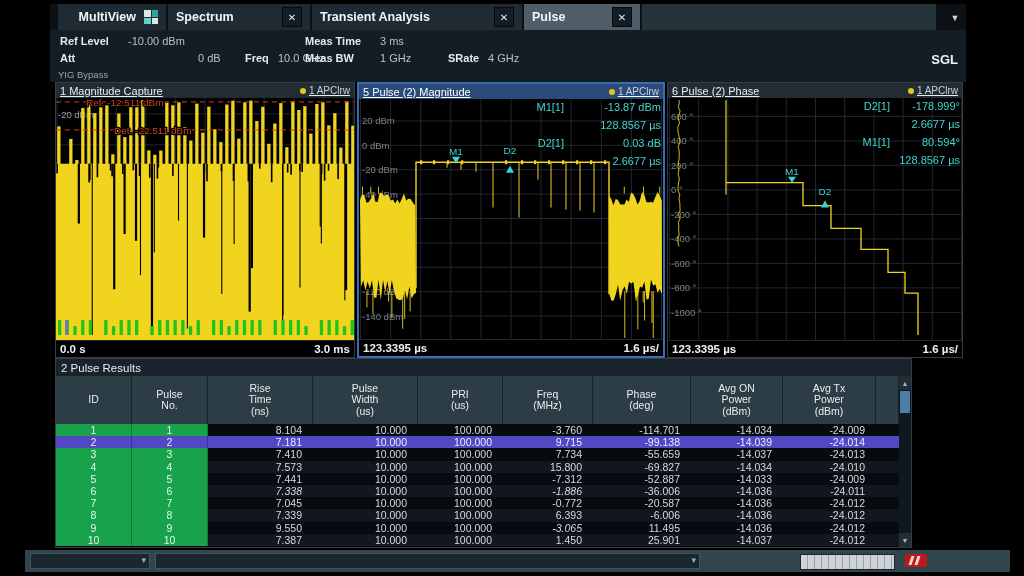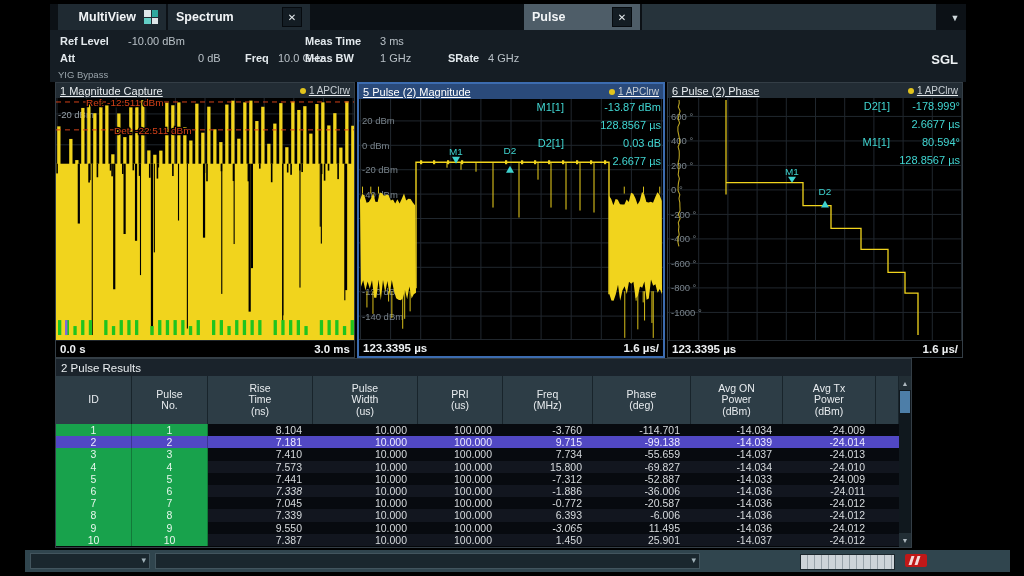--- a/index.html
+++ b/index.html
@@ -97,20 +97,24 @@
       <span>MultiView</span>
       <span class="mv-icon">
           <b></b>
           <b></b>
           <b></b>
           <b></b>
         </span>
     </div>
     <div class="tab" style="left:118px;width:142px;">
       <span>Spectrum</span>
+      <span class="xbox"></span>
+    </div>
+    <div class="tab" style="left:262px;width:210px;">
+      <span>Transient Analysis</span>
       <span class="xbox"></span>
     </div>
     <div class="tab active" style="left:474px;width:116px;">
       <span>Pulse</span>
       <span class="xbox"></span>
     </div>
     <div class="tab-filler"></div>
     <div class="tab-menu"></div>
   </div>
 
@@ -580,21 +584,21 @@
           <div class="td" style="width: 92px;">-14.033</div>
           <div class="td" style="width: 93px;">-24.009</div>
           <div class="td" style="width: 23px;"></div>
         </div>
         <div class="tr">
           <div class="td idcell" style="width: 76px;">6</div>
           <div class="td idcell" style="width: 76px;">6</div>
           <div class="td" style="width: 105px; font-style: italic;">7.338</div>
           <div class="td" style="width: 105px;">10.000</div>
           <div class="td" style="width: 85px;">100.000</div>
-          <div class="td" style="width: 90px;">-1.886</div>
+          <div class="td" style="width: 90px; font-style: italic;">-1.886</div>
           <div class="td" style="width: 98px;">-36.006</div>
           <div class="td" style="width: 92px;">-14.036</div>
           <div class="td" style="width: 93px;">-24.011</div>
           <div class="td" style="width: 23px;"></div>
         </div>
         <div class="tr">
           <div class="td idcell" style="width: 76px;">7</div>
           <div class="td idcell" style="width: 76px;">7</div>
           <div class="td" style="width: 105px;">7.045</div>
           <div class="td" style="width: 105px;">10.000</div>

